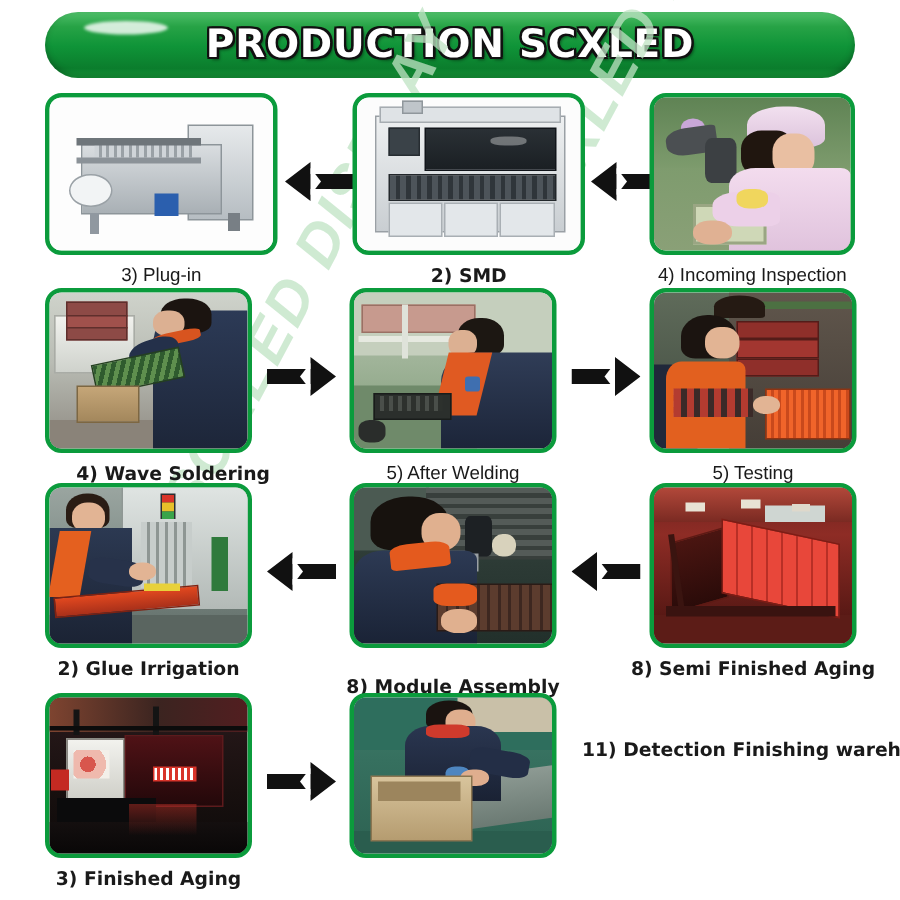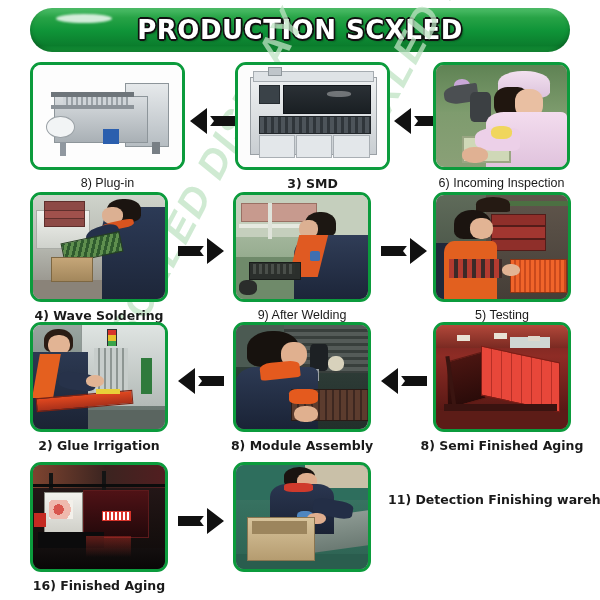--- a/index.html
+++ b/index.html
@@ -351,21 +351,21 @@
             <div class="b tray"></div>
           <div class="b rail"></div>
             <div class="b rail2"></div>
             <div class="b reel"></div>
           <div class="b blue"></div>
             <div class="b leg1"></div>
             <div class="b leg2"></div>
         </div>
       </div>
     </div>
-    <div class="caption cap-reg" style="left:0; top:114px; width:155px;">8) Plug-in</div>
+    <div class="caption cap-reg" style="left:0; top:114px; width:155px;">3) Plug-in</div>
   </div>
 
   <div class="arrow" style="left:190px; top:108px;">
     <svg width="46" height="26" viewBox="0 0 46 26">
       <polygon points="0,13 17,0 17,8 46,8 46,18 17,18 17,26" fill="#111111"></polygon>
       <polygon points="17,4 24,13 17,22" fill="#ffffff"></polygon>
     </svg>
   </div>
 
   <div class="cell" style="left:235px; top:62px;">
@@ -378,21 +378,21 @@
           <div class="b screen"></div>
             <div class="b glass"></div>
             <div class="b glare"></div>
           <div class="b bed"></div>
             <div class="b door1"></div>
             <div class="b door2"></div>
             <div class="b door3"></div>
         </div>
       </div>
     </div>
-    <div class="caption cap-bold" style="left:0; top:114px; width:155px;">3)  SMD</div>
+    <div class="caption cap-bold" style="left:0; top:114px; width:155px;">2)  SMD</div>
   </div>
 
   <div class="arrow" style="left:394px; top:108px;">
     <svg width="46" height="26" viewBox="0 0 46 26">
       <polygon points="0,13 17,0 17,8 46,8 46,18 17,18 17,26" fill="#111111"></polygon>
       <polygon points="17,4 24,13 17,22" fill="#ffffff"></polygon>
     </svg>
   </div>
 
   <div class="cell" style="left:433px; top:62px;">
@@ -407,21 +407,21 @@
             <div class="b hair"></div>
           <div class="b face"></div>
             <div class="b smock"></div>
             <div class="b panel"></div>
           <div class="b armL"></div>
             <div class="b glove"></div>
             <div class="b hand"></div>
         </div>
       </div>
     </div>
-    <div class="caption cap-reg" style="left:-16px; top:114px; width:169px;">6) Incoming Inspection</div>
+    <div class="caption cap-reg" style="left:-16px; top:114px; width:169px;">4) Incoming Inspection</div>
   </div>
 
   <div class="cell" style="left:30px; top:192px;">
     <div class="frame" style="left:0; top:0; width:138px; height:110px;">
       <div class="photo">
         <div class="scene s-wave">
           <div class="b floor"></div>
             <div class="b mach"></div>
           <div class="b stack1"></div>
             <div class="b stack2"></div>
@@ -429,21 +429,21 @@
           <div class="b coat"></div>
             <div class="b head"></div>
             <div class="b face"></div>
           <div class="b collar"></div>
             <div class="b arm"></div>
             <div class="b tray"></div>
           <div class="b box"></div>
         </div>
       </div>
     </div>
-    <div class="caption cap-bold" style="left:-12px; top:116px; width:162px;">4) Wave Soldering</div>
+    <div class="caption cap-bold" style="left:-12px; top:116px; width:162px;text-align:right;">4) Wave Soldering</div>
   </div>
 
   <div class="arrow" style="left:178px; top:238px;">
     <svg width="46" height="26" viewBox="0 0 46 26">
       <polygon points="46,13 29,0 29,8 0,8 0,18 29,18 29,26" fill="#111111"></polygon>
       <polygon points="29,4 22,13 29,22" fill="#ffffff"></polygon>
     </svg>
   </div>
 
   <div class="cell" style="left:233px; top:192px;">
@@ -459,21 +459,21 @@
             <div class="b face"></div>
           <div class="b coat"></div>
             <div class="b sash"></div>
           <div class="b tray"></div>
             <div class="b parts"></div>
             <div class="b cup"></div>
             <div class="b pot"></div>
         </div>
       </div>
     </div>
-    <div class="caption cap-reg" style="left:-12px; top:116px; width:162px;">9) After Welding</div>
+    <div class="caption cap-reg" style="left:-12px; top:116px; width:162px;">5) After Welding</div>
   </div>
 
   <div class="arrow" style="left:381px; top:238px;">
     <svg width="46" height="26" viewBox="0 0 46 26">
       <polygon points="46,13 29,0 29,8 0,8 0,18 29,18 29,26" fill="#111111"></polygon>
       <polygon points="29,4 22,13 29,22" fill="#ffffff"></polygon>
     </svg>
   </div>
 
   <div class="cell" style="left:433px; top:192px;">
@@ -544,21 +544,21 @@
           <div class="b hair"></div>
             <div class="b face"></div>
           <div class="b coat"></div>
             <div class="b collar"></div>
           <div class="b board"></div>
             <div class="b cuff"></div>
             <div class="b hand"></div>
         </div>
       </div>
     </div>
-    <div class="caption cap-bold" style="left:-16px; top:116px; width:170px;">8) Module Assembly</div>
+    <div class="caption cap-bold" style="left:-16px; top:128px; width:170px;">8) Module Assembly</div>
   </div>
 
   <div class="arrow" style="left:381px; top:368px;">
     <svg width="46" height="26" viewBox="0 0 46 26">
       <polygon points="0,13 17,0 17,8 46,8 46,18 17,18 17,26" fill="#111111"></polygon>
       <polygon points="17,4 24,13 17,22" fill="#ffffff"></polygon>
     </svg>
   </div>
 
   <div class="cell" style="left:433px; top:322px;">
@@ -594,21 +594,21 @@
             <div class="b scrW"></div>
             <div class="b scrArt"></div>
           <div class="b logo"></div>
             <div class="b logoTx"></div>
           <div class="b redbx"></div>
             <div class="b stage"></div>
             <div class="b refl"></div>
         </div>
       </div>
     </div>
-    <div class="caption cap-bold" style="left:-12px; top:116px; width:162px;">16) Finished Aging</div>
+    <div class="caption cap-bold" style="left:-12px; top:116px; width:162px;">3) Finished Aging</div>
   </div>
 
   <div class="arrow" style="left:178px; top:508px;">
     <svg width="46" height="26" viewBox="0 0 46 26">
       <polygon points="46,13 29,0 29,8 0,8 0,18 29,18 29,26" fill="#111111"></polygon>
       <polygon points="29,4 22,13 29,22" fill="#ffffff"></polygon>
     </svg>
   </div>
 
   <div class="cell" style="left:233px; top:462px;">

